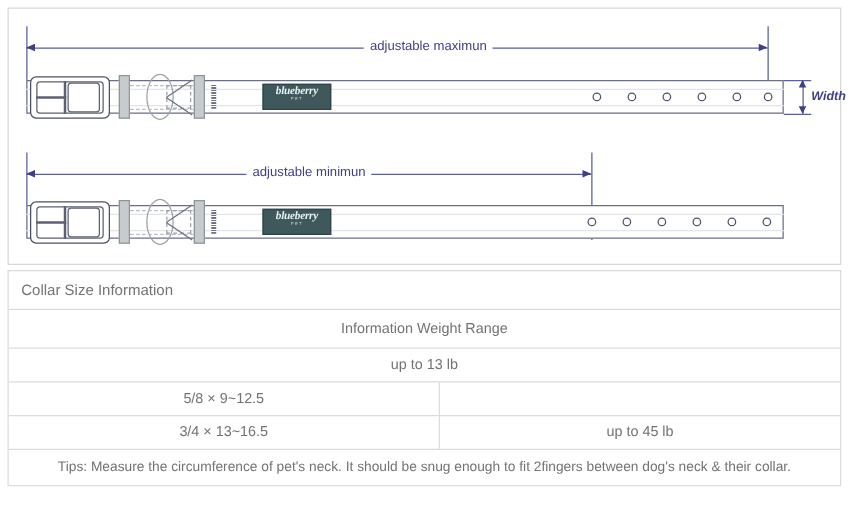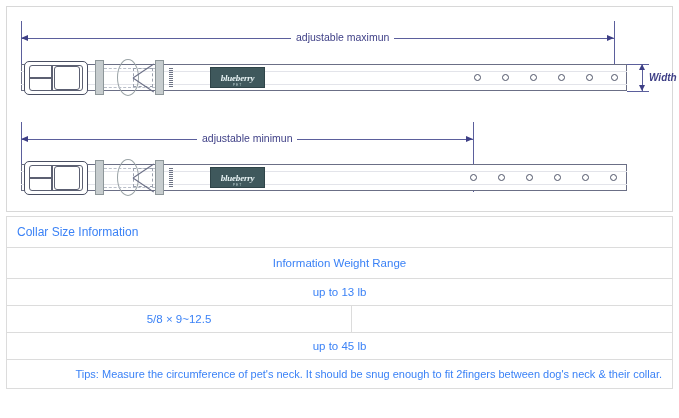--- a/index.html
+++ b/index.html
@@ -76,21 +76,21 @@
   .vlabel {
     position:absolute;
     background: repeating-linear-gradient(to bottom,#6e7485 0 1px,transparent 1px 2px);
   }
 
   .tag {
     position:absolute;
     background:#3f585c;
     border:1px solid #2f4448;
     display:flex; flex-direction:column;
-    align-items:center; justify-content:flex-end;
+    align-items:center; justify-content:flex-start;
     line-height:1;
   }
   .tag .brand {
     color:#e8f3f4; font-style:italic; font-weight:bold;
     font-size:9px; letter-spacing:-0.2px;
     font-family:"Liberation Serif", serif;
   }
   .tag .sub { color:#c2d6d8; font-size:3.4px; letter-spacing:1px; margin-top:1px;}
 
   .hole {
@@ -131,26 +131,26 @@
     font-style:italic;
   }
 
   
   .table-wrap {
     position:absolute; left:6px; top:216px; width:667px;
     border:1px solid #dcdcdc; border-bottom:none;
     background:#fff;
   }
   .trow { display:flex; border-bottom:1px solid #dcdcdc; }
-  .tcell { padding:7px 10px; font-size:11.5px; color:#3b82f6; }
+  .tcell { padding:7px 10px; font-size:11.5px; color:#737373; }
   .c-left  { width:345px; border-right:1px solid #dcdcdc; text-align:center; }
   .c-right { flex:1; text-align:center; }
   .title-row .tcell { text-align:left; border-right:none; width:100%; font-size:12px; padding:8px 10px; }
   .head-row .tcell { padding:9px 10px; }
-  .tips-row .tcell { text-align:right; width:100%; border-right:none; font-size:11px; padding:8px 10px; }
+  .tips-row .tcell { text-align:center; width:100%; border-right:none; font-size:11px; padding:8px 10px; }
 </style>
 </head>
 <body>
 
 <div class="page">
 
   <div class="diagram-frame">
 
     <div class="collar" style="left:0;top:0;width:667px;height:100px;">
 
@@ -258,20 +258,21 @@
       <div class="tcell c-right">Information Weight Range</div>
     </div>
 
     <div class="trow">
       <div class="tcell c-right">up to 13 lb</div>
     </div>
     <div class="trow">
       <div class="tcell c-left">5/8 × 9~12.5</div>
     </div>
     <div class="trow">
+      <div class="tcell c-left">3/4 × 13~16.5</div>
       <div class="tcell c-right">up to 45 lb</div>
     </div>
 
     <div class="trow tips-row">
       <div class="tcell">Tips: Measure the circumference of pet's neck. It should be snug enough to fit 2fingers between dog's neck &amp; their collar.</div>
     </div>
   </div>
 
 </div>
 

